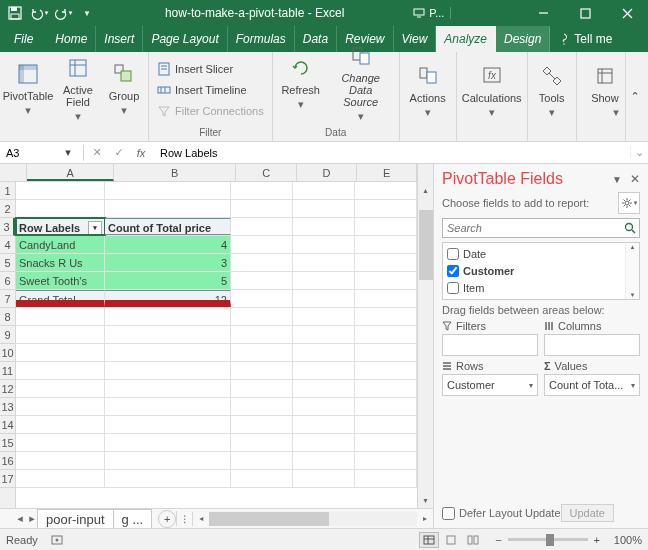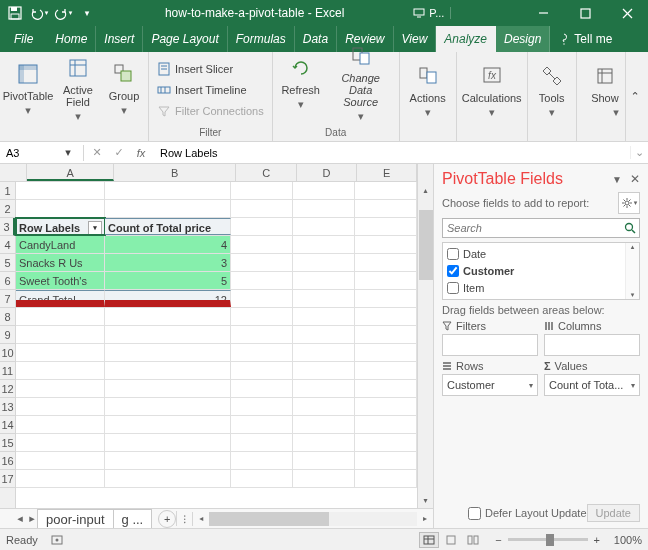--- a/index.html
+++ b/index.html
@@ -101,21 +101,21 @@
   .field-item { height:17px; display:flex; align-items:center; gap:4px; font-size:11px; padding:0 2px; cursor:pointer;}
   .field-item input { width:12px; height:12px;}
   .field-item.chk { font-weight:700;}
   .fl-scroll { position:absolute; right:0; top:0; width:14px; height:100%; border-left:1px solid #eee; display:flex; flex-direction:column; justify-content:space-between; align-items:center; background:#fafafa;}
   .fl-scroll span { font-size:7px; color:#666; cursor:pointer;}
   .areas-label { font-size:11px; color:#666;}
   .areas { display:grid; grid-template-columns: 1fr 1fr; gap:4px 6px;}
   .area { display:flex; flex-direction:column; gap:2px;}
   .area-head { display:flex; align-items:center; gap:4px; font-size:11px; color:#555;}
   .area-box { height:22px; border:1px solid #ccc; background:#fff; display:flex; align-items:center; padding:0 4px; font-size:11px; justify-content:space-between; cursor:pointer;}
-  .defer { display:flex; align-items:center; justify-content:flex-end; margin-top:auto; padding:6px 0;}
+  .defer { display:flex; align-items:center; justify-content:flex-start; margin-top:auto; padding:6px 0;}
   .defer-chk { display:flex; align-items:center; gap:4px; color:#666; font-size:11px;}
   .upd-btn { border:1px solid #d0d0d0; background:#f0f0f0; padding:2px 8px; color:#a0a0a0; font-size:11px;}
   
   
   .status { height:22px; border-top:1px solid #d6d6d6; display:flex; align-items:center; background:#f1f1f1; padding:0 6px; font-size:11px; color:#555; gap:12px;}
   .status .filler { flex:1;}
   .views { display:flex; gap:2px;}
   .view-btn { width:20px; height:16px; border:1px solid transparent; display:flex;align-items:center;justify-content:center; cursor:pointer; color:#555;}
   .view-btn.active { border:1px solid #bcbcbc; background:#e6e6e6;}
   .zoom { display:flex; align-items:center; gap:6px;}

